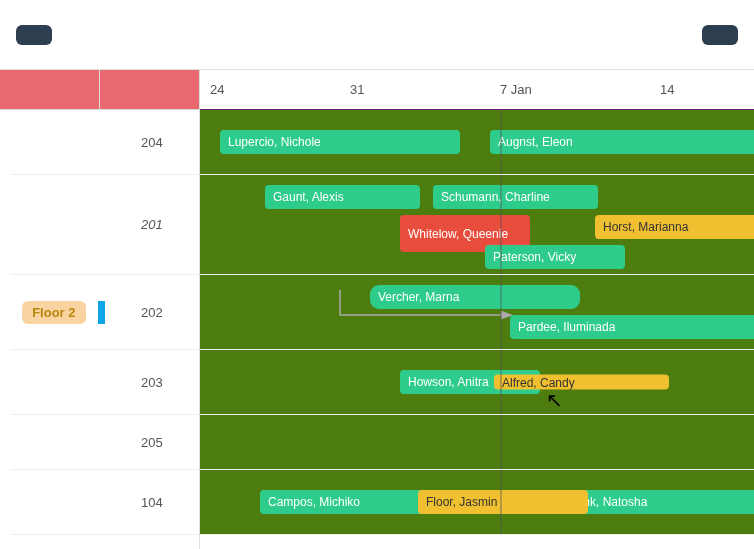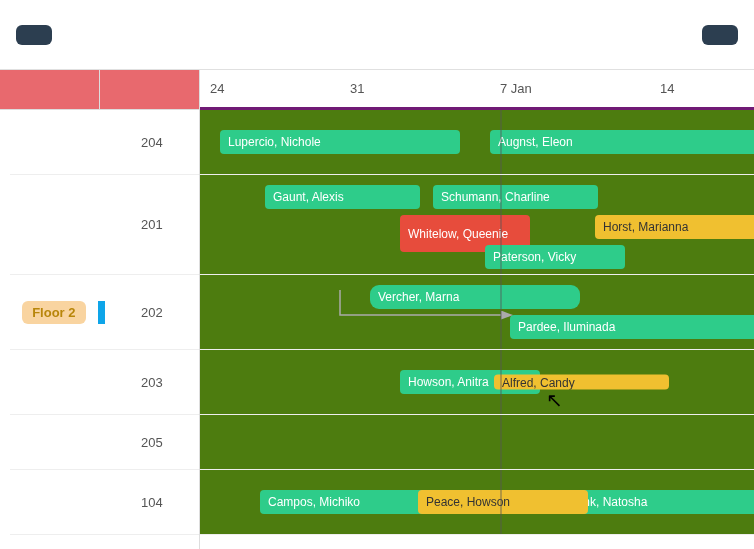--- a/index.html
+++ b/index.html
@@ -127,21 +127,21 @@
       flex: 1;
       display: flex;
       flex-direction: column;
       overflow: hidden;
       position: relative;
     }
 
     .date-header {
       height: 40px;
       background: #fff;
-      border-bottom: 3px solid #701a75;
+      border-bottom: 1px solid #701a75;
       display: flex;
       align-items: center;
       position: relative;
       flex-shrink: 0;
     }
 
     .date-label {
       position: absolute;
       font-size: 13px;
       color: #555;
@@ -207,21 +207,21 @@
       <div class="header-row">
         <div class="floor-header"></div>
         <div class="room-header"></div>
       </div>
 
       <div class="rooms-container" id="rooms-left">
           <div class="room-row" style="height: 65px;">
             <div class="floor-cell"></div>
             <div class="room-cell">204</div>
           </div>
-          <div class="room-row" style="height: 100px;">
+          <div class="room-row" style="height: 100px; font-style: italic;">
             <div class="floor-cell"></div>
             <div class="room-cell">201</div>
           </div>
           <div class="room-row" style="height: 75px;">
             <div class="floor-cell">
               <span class="floor-label">Floor 2</span>
             </div>
             <div class="room-cell">202</div>
           </div>
           <div class="room-row" style="height: 65px;">
@@ -281,19 +281,19 @@
             <div class="gantt-bar bar-yellow" style="left: 294px; width: 175px; height: 15px;">Alfred, Candy</div>
             <div style="position: absolute; left: 346px; top: 38px; font-size: 20px; z-index: 10; pointer-events: none;">↖</div>
           </div>
           <div class="gantt-row" style="height: 55px;">
             <div class="today-line" style="left: 300px;"></div>
           </div>
           <div class="gantt-row" style="height: 65px;">
             <div class="today-line" style="left: 300px;"></div>
             <div class="gantt-bar bar-green" style="left: 60px; width: 165px; height: 24px;">Campos, Michiko</div>
             <div class="gantt-bar bar-green" style="left: 360px; width: 200px; height: 24px;">Runk, Natosha</div>
-            <div class="gantt-bar bar-yellow" style="left: 218px; width: 170px; height: 24px;">Peace, Howson</div>
+            <div class="gantt-bar bar-yellow" style="left: 218px; width: 170px; height: 24px;">Floor, Jasmin</div>
           </div>
         </div>
     </div>
 
   </div>
 </div>
 
 </body></html>

